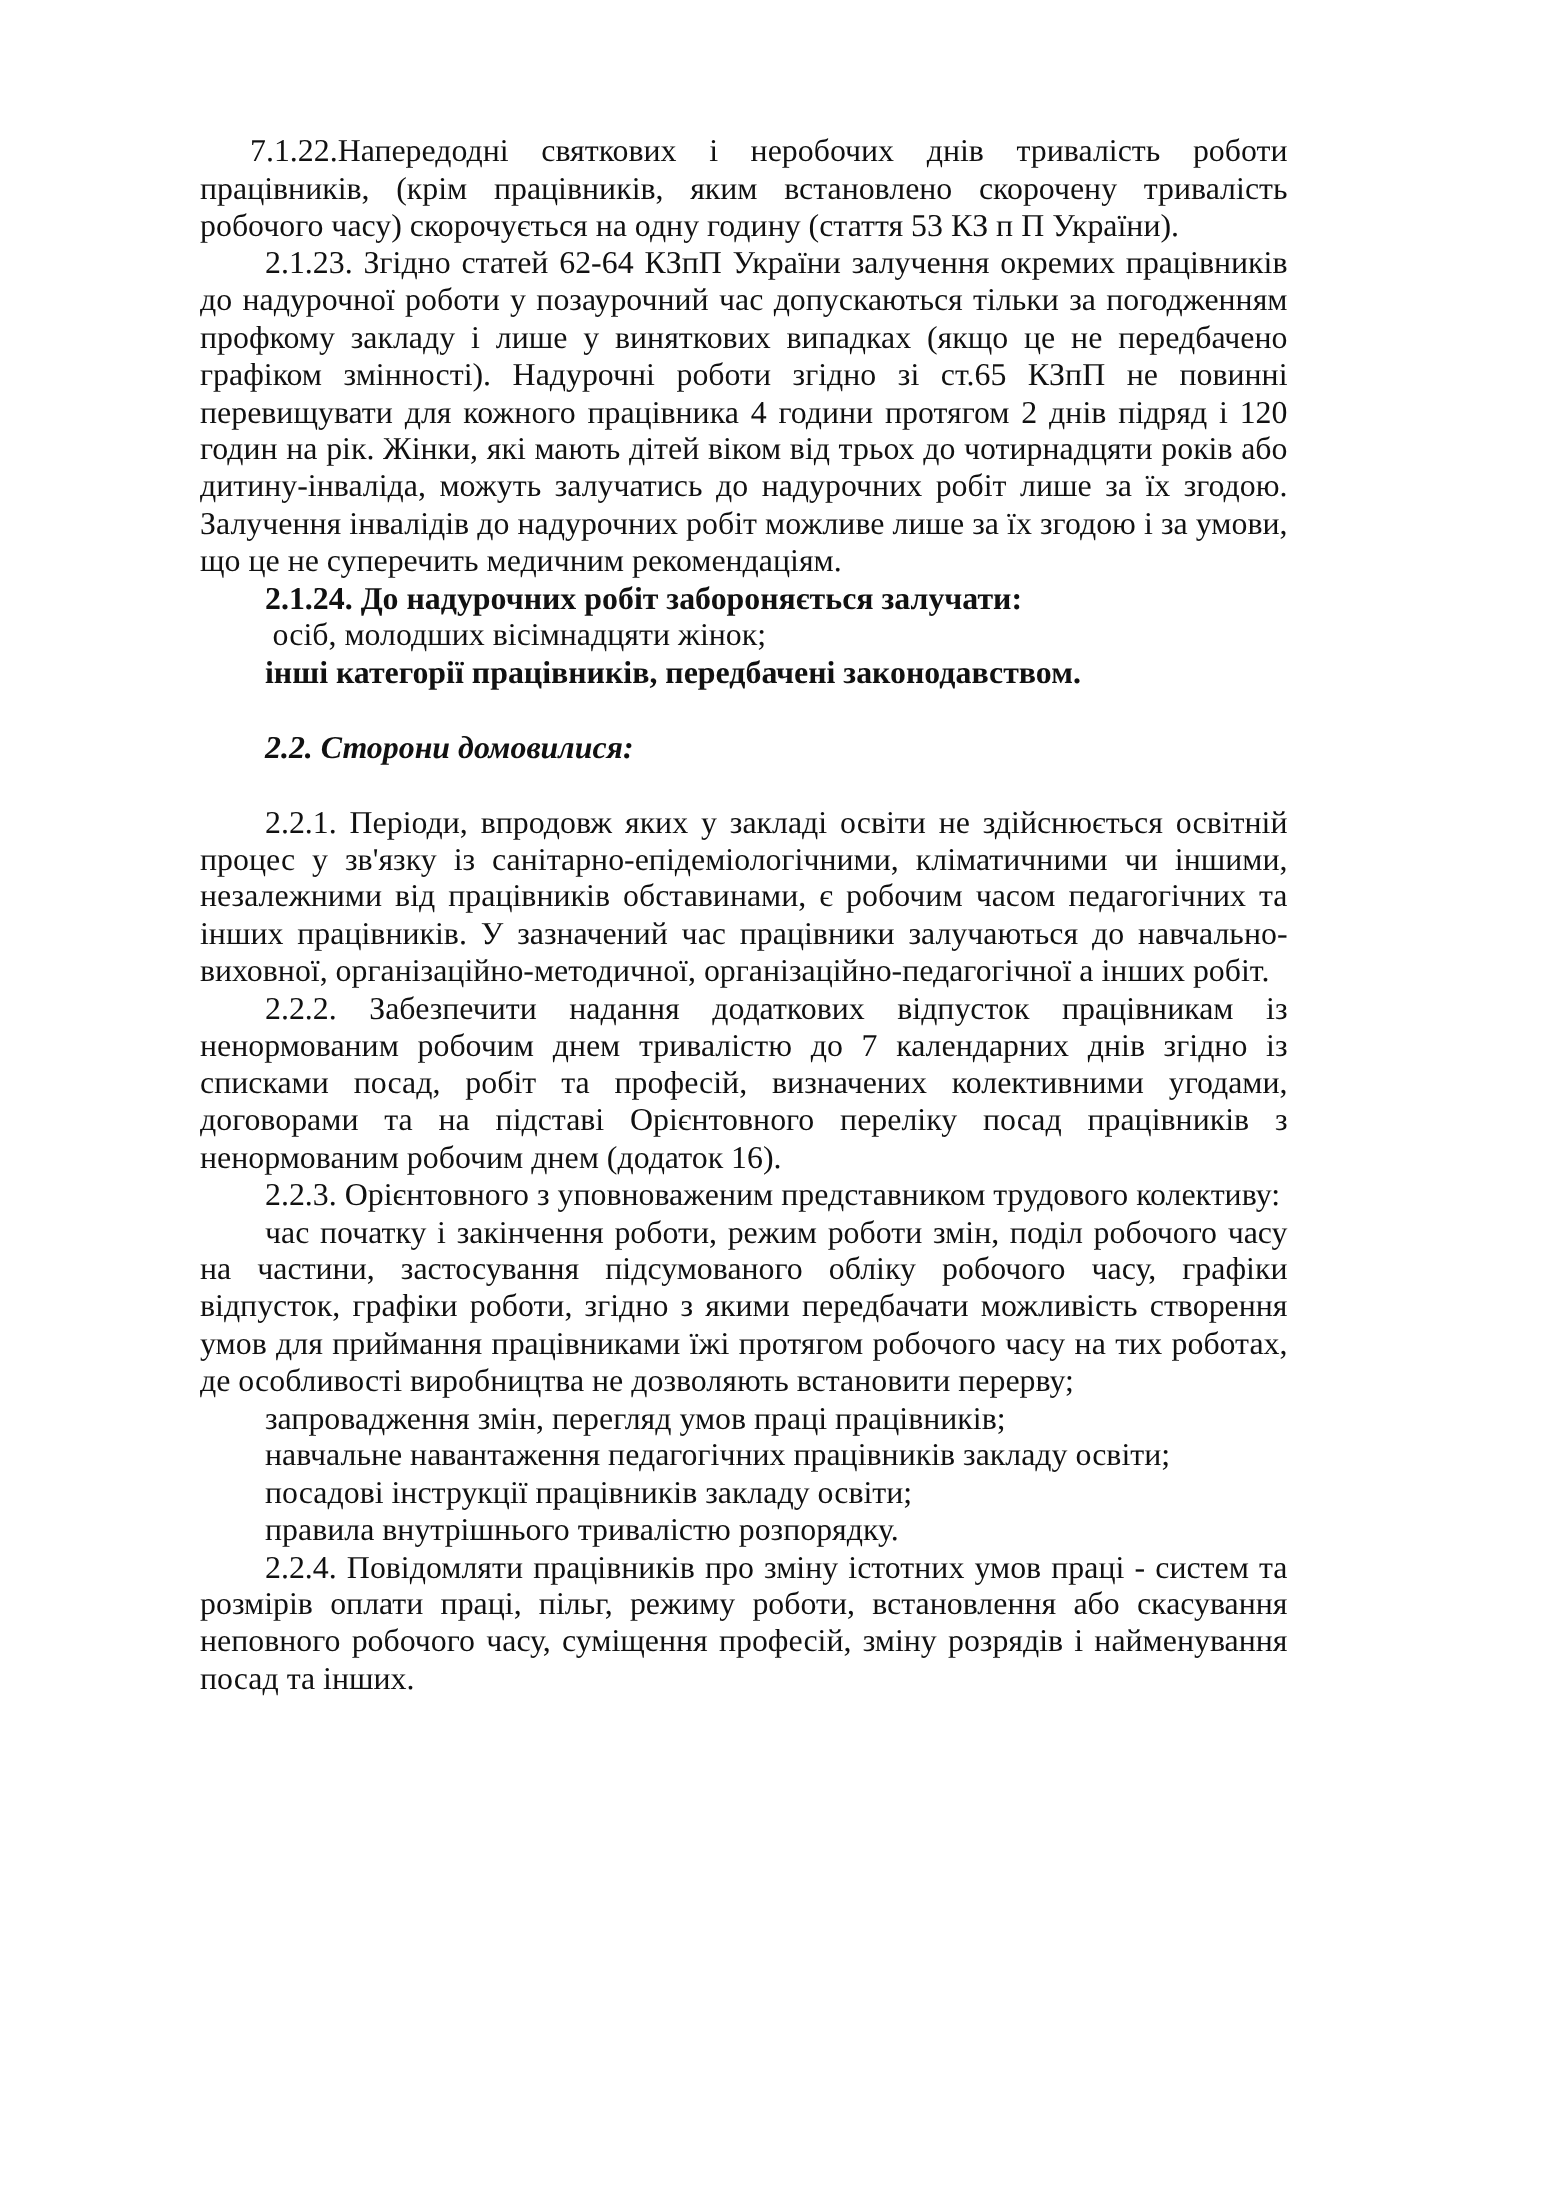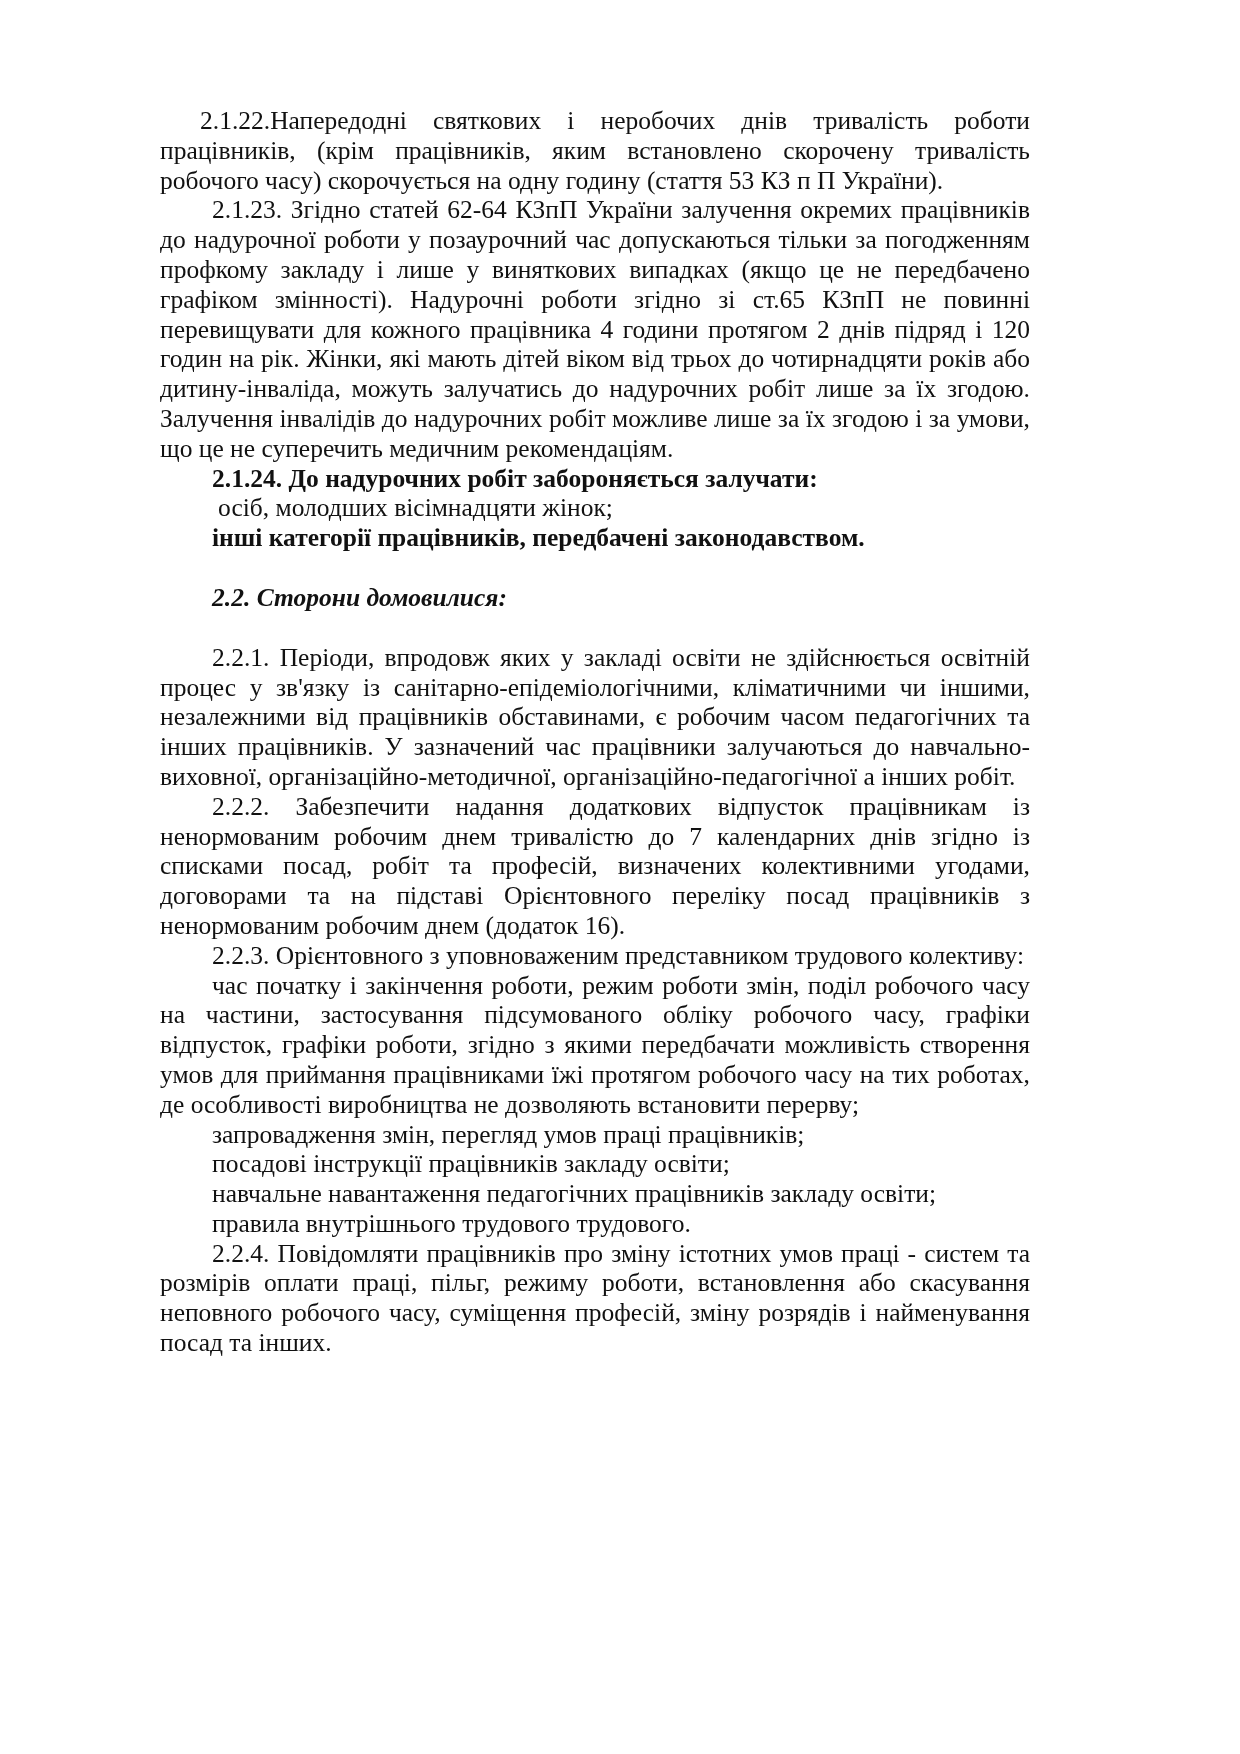--- a/index.html
+++ b/index.html
@@ -26,38 +26,38 @@
     margin-top: 30px;
     margin-bottom: 30px;
     font-style: italic;
   }
 </style>
 </head>
 <body>
 
 <div class="page">
 
-  <p class="p indent-first-22">2.1.22.Напередодні святкових і неробочих днів тривалість роботи працівників, (крім працівників, яким встановлено скорочену тривалість робочого часу) скорочується на одну годину (стаття 53 КЗ п П України).</p>
+  <p class="p indent-first-22">7.1.22.Напередодні святкових і неробочих днів тривалість роботи працівників, (крім працівників, яким встановлено скорочену тривалість робочого часу) скорочується на одну годину (стаття 53 КЗ п П України).</p>
   <p class="p indent">2.1.23. Згідно статей 62-64 КЗпП України  залучення окремих працівників до надурочної роботи у позаурочний час допускаються тільки за погодженням профкому закладу і лише у виняткових випадках (якщо це не передбачено графіком змінності). Надурочні роботи згідно зі ст.65 КЗпП не повинні перевищувати для кожного працівника  4 години протягом 2 днів підряд і 120 годин на рік. Жінки, які мають дітей віком від трьох до чотирнадцяти років або дитину-інваліда, можуть залучатись до надурочних робіт лише за їх згодою. Залучення інвалідів до надурочних робіт можливе лише за їх згодою і за умови, що це не суперечить медичним рекомендаціям.</p>
   <p class="item">2.1.24. До надурочних робіт забороняється залучати:</p>
 
   <div>
     <p class="item-sp">осіб, молодших вісімнадцяти жінок;</p>
     <p class="item">інші категорії працівників, передбачені законодавством.</p>
   </div>
 
   <p class="heading">2.2. Сторони домовилися:</p>
 
   <p class="p indent">2.2.1. Періоди, впродовж яких у закладі освіти не здійснюється освітній процес у зв'язку із санітарно-епідеміологічними, кліматичними чи іншими, незалежними від працівників обставинами, є робочим часом педагогічних та інших працівників. У зазначений час працівники залучаються до навчально-виховної, організаційно-методичної, організаційно-педагогічної а інших робіт.</p>
   <p class="p indent">2.2.2. Забезпечити надання додаткових відпусток працівникам із ненормованим робочим днем тривалістю до 7 календарних днів згідно із списками посад, робіт та професій, визначених колективними угодами, договорами та на підставі Орієнтовного переліку посад працівників з ненормованим робочим днем (додаток 16).</p>
   <p class="p indent">2.2.3. Орієнтовного з  уповноваженим представником трудового колективу:</p>
 
   <div>
     <p class="p indent">час початку і закінчення роботи, режим роботи змін, поділ робочого часу на частини, застосування підсумованого обліку робочого часу, графіки відпусток, графіки роботи, згідно з якими передбачати можливість створення умов для приймання працівниками їжі протягом робочого часу на тих роботах, де особливості виробництва не дозволяють встановити перерву;</p>
     <p class="p indent">запровадження змін, перегляд умов праці працівників;</p>
+    <p class="p indent">навчальне навантаження педагогічних працівників закладу освіти;</p>
     <p class="p indent">посадові інструкції працівників закладу освіти;</p>
-    <p class="p indent">навчальне навантаження педагогічних працівників закладу освіти;</p>
-    <p class="p indent">правила внутрішнього трудового трудового.</p>
+    <p class="p indent">правила внутрішнього тривалістю розпорядку.</p>
   </div>
 
   <p class="p indent">2.2.4. Повідомляти працівників про зміну істотних умов праці - систем та розмірів оплати праці, пільг, режиму роботи, встановлення або скасування неповного робочого часу, суміщення професій, зміну розрядів і найменування посад та інших.</p>
 
 </div>
 
 </body></html>

